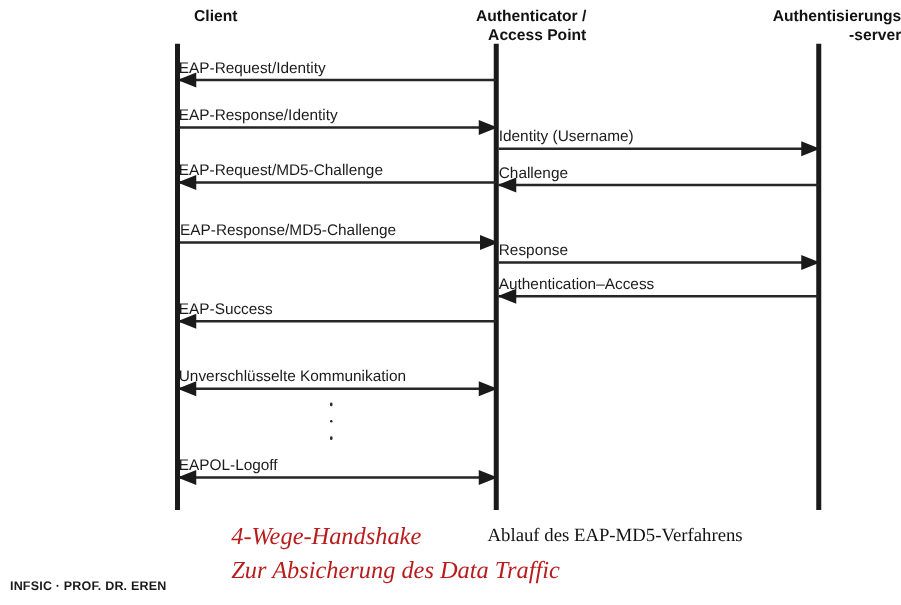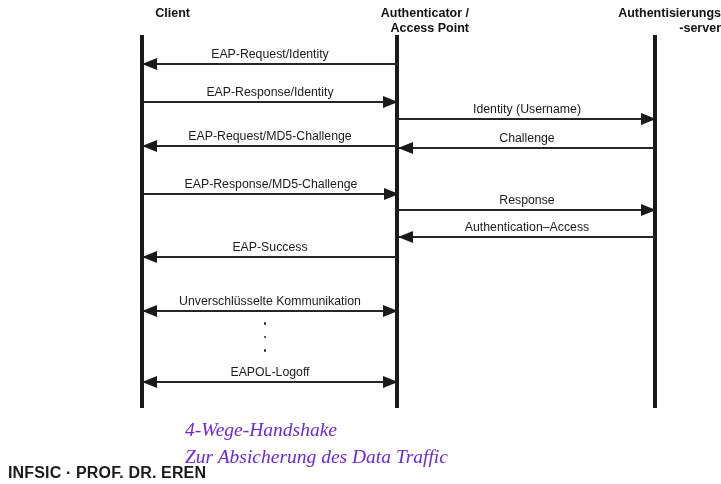--- a/index.html
+++ b/index.html
@@ -54,21 +54,20 @@
     right: 0;
     top: 0;
     height: 1.6px;
     background: #262626;
   }
   .msg .label {
     position: absolute;
     left: 0;
     right: 0;
     bottom: 4px;
-    text-align: center;
     font-family: "Liberation Sans", sans-serif;
     font-size: 12.3px;
     line-height: 14px;
     color: #1b1b1b;
     white-space: nowrap;
   }
   
   .msg .head {
     position: absolute;
     width: 0;
@@ -104,21 +103,21 @@
     margin: 0 auto 11px auto;
   }
 
   
   .caption-green {
     position: absolute;
     font-family: "Liberation Serif", serif;
     font-style: italic;
     font-size: 19.5px;
     line-height: 26px;
-    color: #6d28d9;
+    color: #b91c1c;
     white-space: nowrap;
   }
   #caption-handshake  { left: 185px; top: 417px; }
   #caption-absicherung{ left: 185px; top: 444px; text-align: right; }
 
   #caption-ablauf {
     position: absolute;
     left: 390px;
     top: 419px;
     font-family: "Liberation Serif", serif;
@@ -127,21 +126,21 @@
     color: #121212;
     white-space: nowrap;
   }
 
   #footer-credit {
     position: absolute;
     left: 8px;
     top: 464px;
     font-family: "Liberation Sans", sans-serif;
     font-weight: bold;
-    font-size: 16px;
+    font-size: 10px;
     letter-spacing: 0.15px;
     color: #1a1a1a;
     white-space: nowrap;
   }
 </style>
 </head>
 <body>
 
 <div id="page">
 
@@ -228,16 +227,17 @@
     <div class="line"></div>
     <div class="head left"></div>
     <div class="head right"></div>
     <div class="label">EAPOL-Logoff</div>
   </div>
 
   <div class="caption-green" id="caption-handshake">4-Wege-Handshake</div>
 
   <div class="caption-green" id="caption-absicherung">Zur Absicherung des Data Traffic</div>
 
+  <div id="caption-ablauf">Ablauf des EAP-MD5-Verfahrens</div>
 
   <div id="footer-credit">INFSIC · PROF. DR. EREN</div>
 
 </div>
 
 </body></html>

